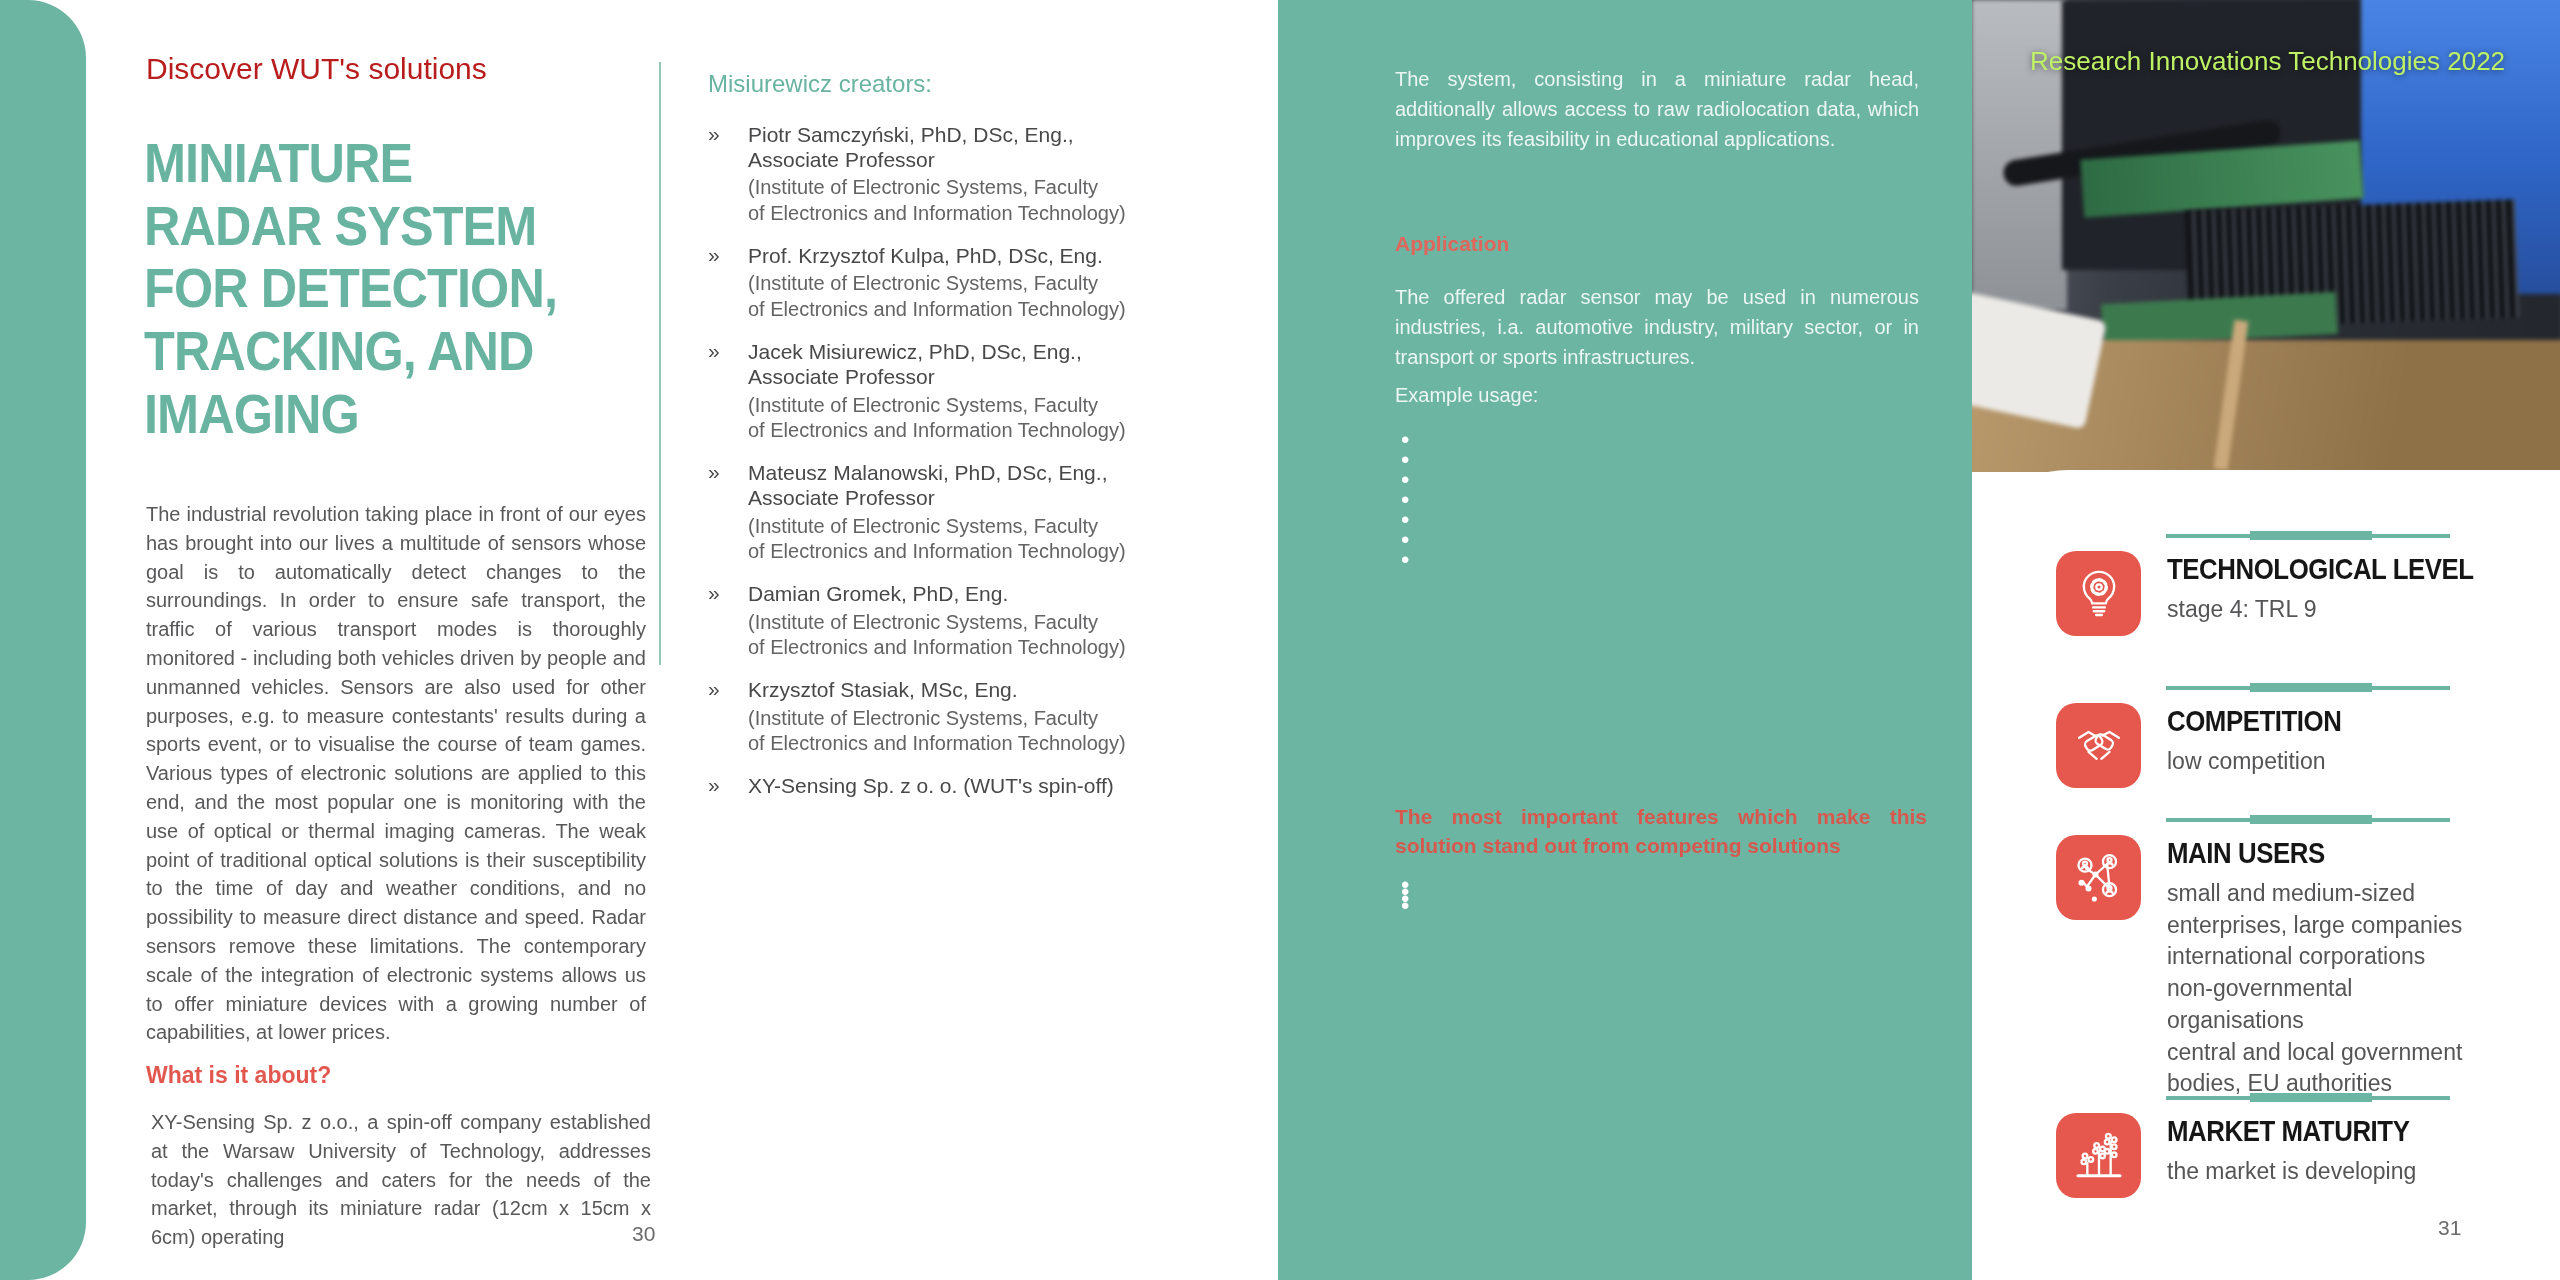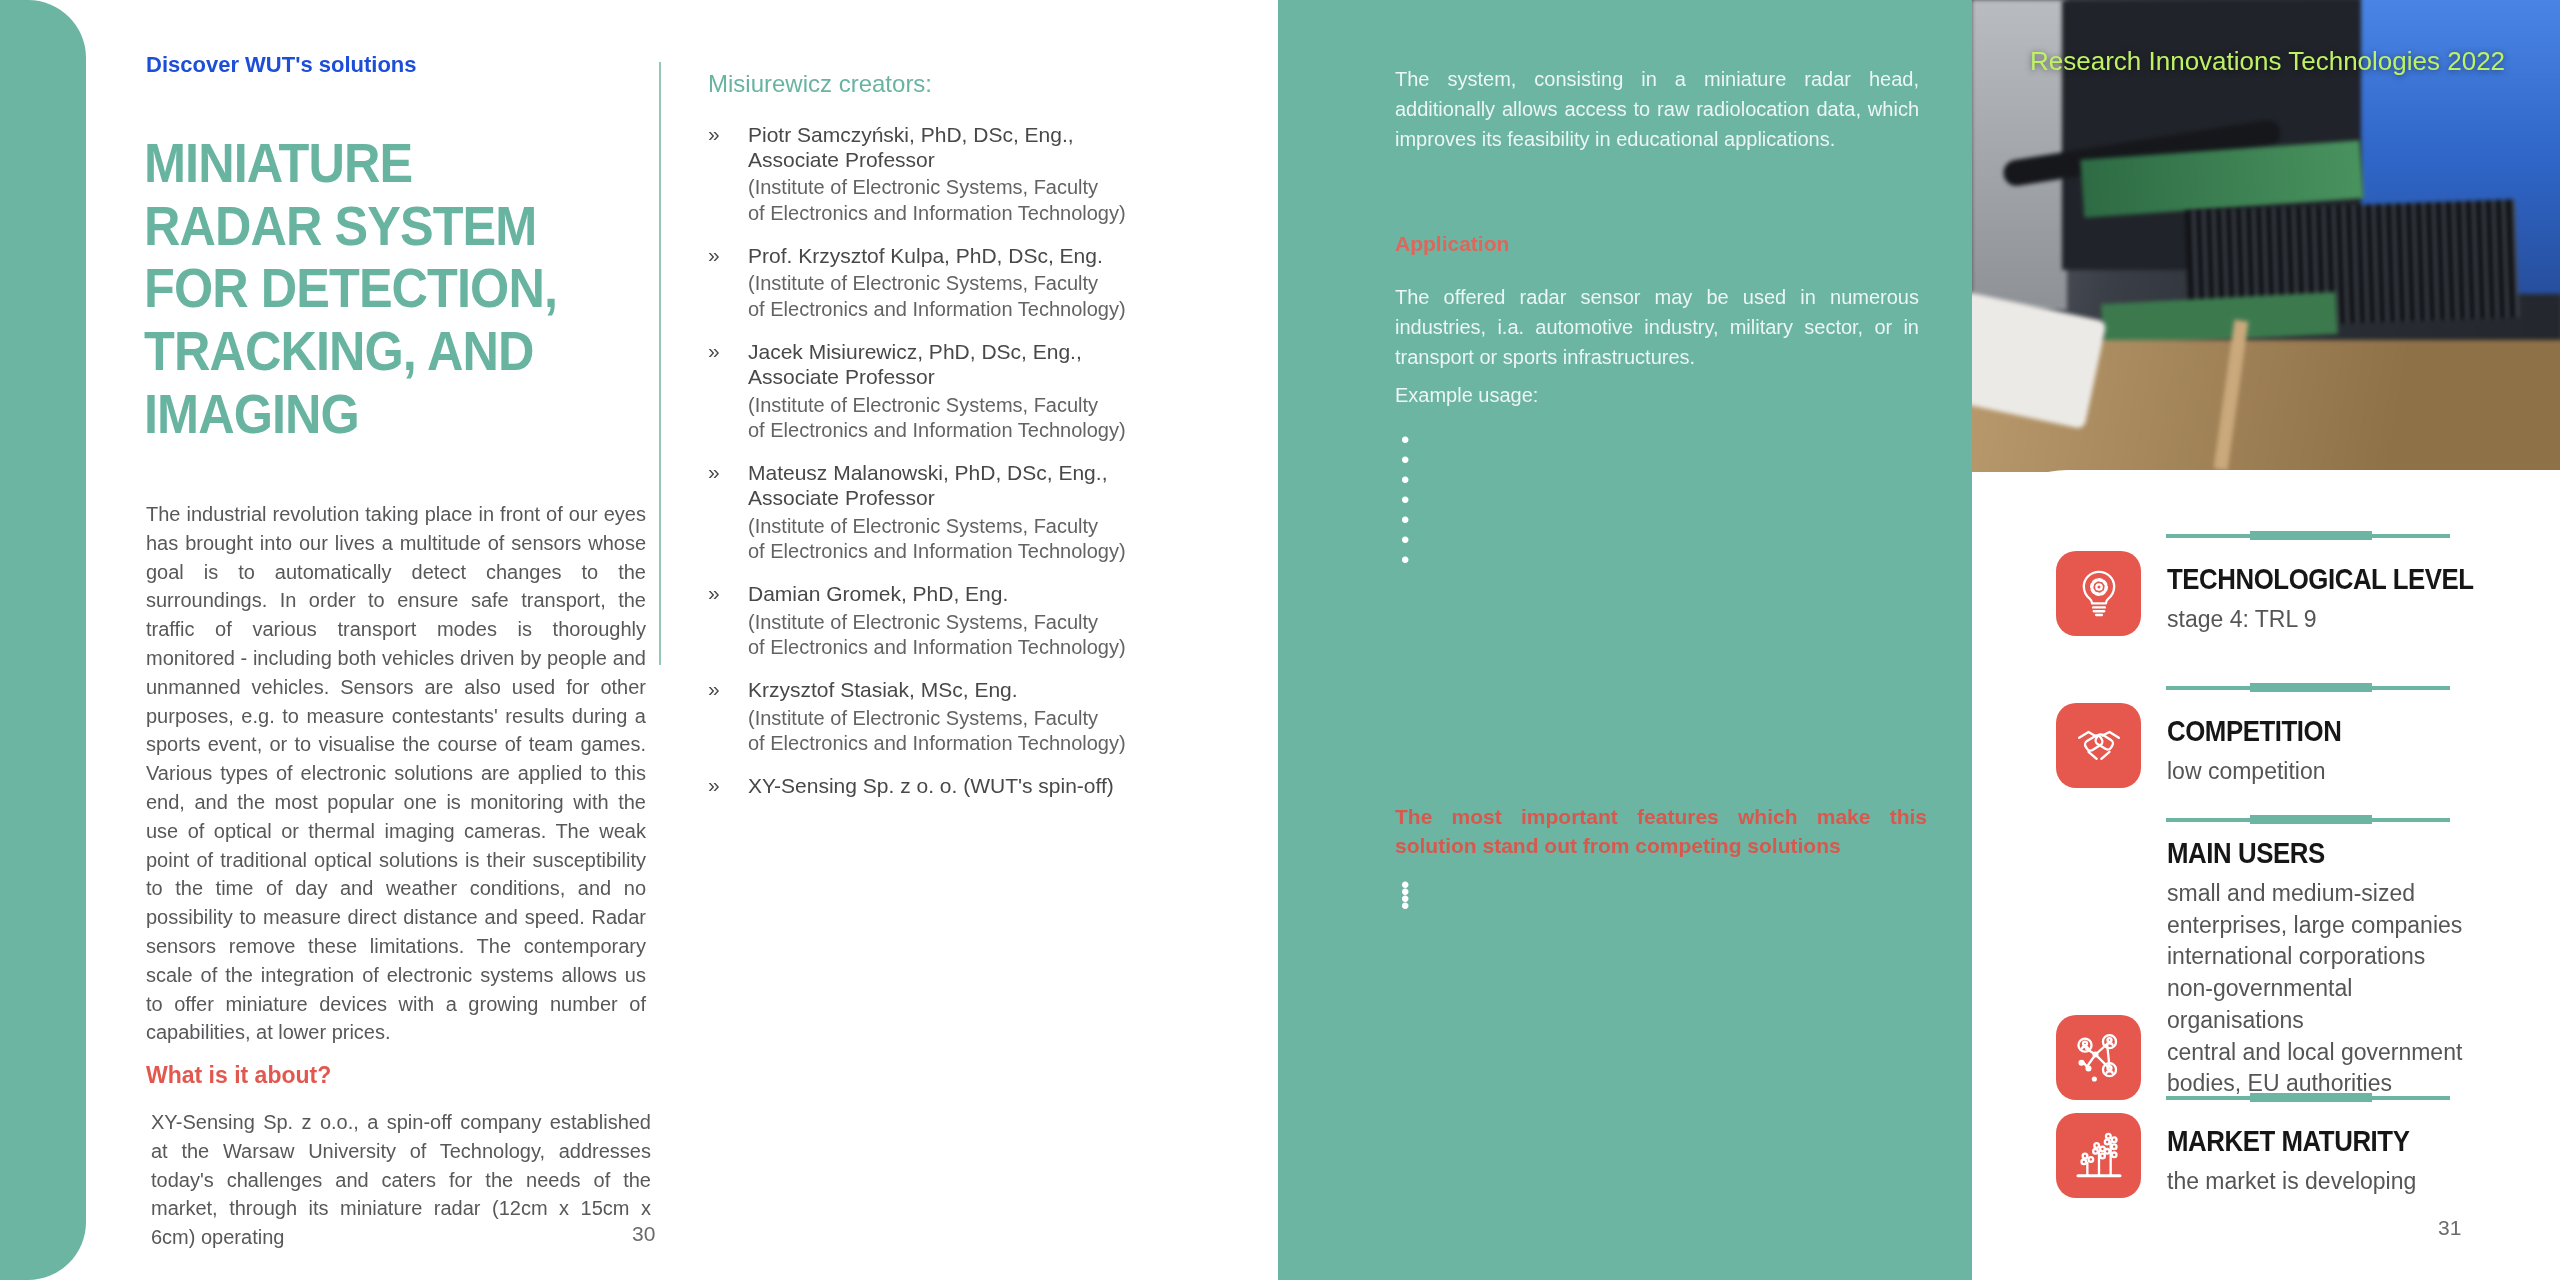--- a/index.html
+++ b/index.html
@@ -4,21 +4,21 @@
 <style>
   html,body{margin:0;padding:0;background:#ffffff;}
   .sheet{position:relative;width:2560px;height:1280px;background:#ffffff;overflow:hidden;
          font-family:"Liberation Sans", sans-serif;}
 
   
   .spine{position:absolute;left:0;top:0;width:86px;height:1280px;background:#6cb5a2;
          border-radius:0 58px 58px 0;}
 
   
-  .eyebrow{position:absolute;left:146px;top:52px;font-size:22px;font-weight:bold;color:#1d4ed8;}
+  .eyebrow{position:absolute;left:146px;top:52px;font-size:30px;font-weight:normal;color:#b91c1c;}
   .title{position:absolute;left:144px;top:132px;width:500px;margin:0;font-size:56px;line-height:1.12;
          font-weight:bold;color:#68b4a1;white-space:pre-line;letter-spacing:-1px;
          transform:scaleX(0.9);transform-origin:0 0;}
   .intro{position:absolute;left:146px;top:500px;width:500px;margin:0;font-size:20px;line-height:1.44;
          color:#58585a;text-align:justify;}
   .red-heading{position:absolute;left:146px;top:1062px;margin:0;font-size:23px;font-weight:bold;color:#e2574e;}
   .about-text{position:absolute;left:146px;top:1103px;width:500px;margin:5px;font-size:20px;line-height:1.44;
          color:#58585a;text-align:justify;}
   .page-num{font-size:21px;color:#6b6b6d;}
   .page-num-left{position:absolute;left:632px;top:1222px;}
@@ -75,21 +75,21 @@
   .banner-title{position:absolute;left:58px;top:46px;width:520px;font-size:26px;font-weight:normal;color:#bef264;
       text-shadow:0 1px 6px rgba(0,0,0,0.5);}
 
   .card{position:absolute;left:1972px;top:470px;width:588px;height:810px;background:#ffffff;
       border-radius:96px 0 0 0;}
 
   .side-sec{position:absolute;left:2056px;width:410px;}
   .sec-1{top:534px;} .sec-2{top:686px;} .sec-3{top:818px;} .sec-4{top:1096px;}
   .sec-line{position:relative;margin-left:110px;width:284px;height:4px;background:#6cb5a2;}
   .sec-line .thick{position:absolute;left:84px;top:-3px;width:122px;height:9px;background:#6cb5a2;}
-  .sec-row{display:flex;align-items:flex-end;margin-top:13px;}
+  .sec-row{display:flex;align-items:flex-start;margin-top:13px;}
   .icon-box{flex:0 0 auto;width:85px;height:85px;background:#e6584e;border-radius:20px;
       display:flex;align-items:center;justify-content:center;}
   .icon-box svg{width:56px;height:56px;stroke:#ffffff;fill:none;stroke-width:2;stroke-linecap:round;stroke-linejoin:round;}
   .sec-text{margin-left:26px;padding-top:1px;}
   .sec-text h3{margin:0;font-size:30px;font-weight:bold;color:#161616;letter-spacing:-0.5px;white-space:nowrap;
       transform:scaleX(0.86);transform-origin:0 0;}
   .sec-text p{margin:8px 0 0;font-size:23px;line-height:1.38;color:#555557;white-space:pre-line;}
   .page-num-right{position:absolute;left:2438px;top:1216px;}
 </style>
 </head>

